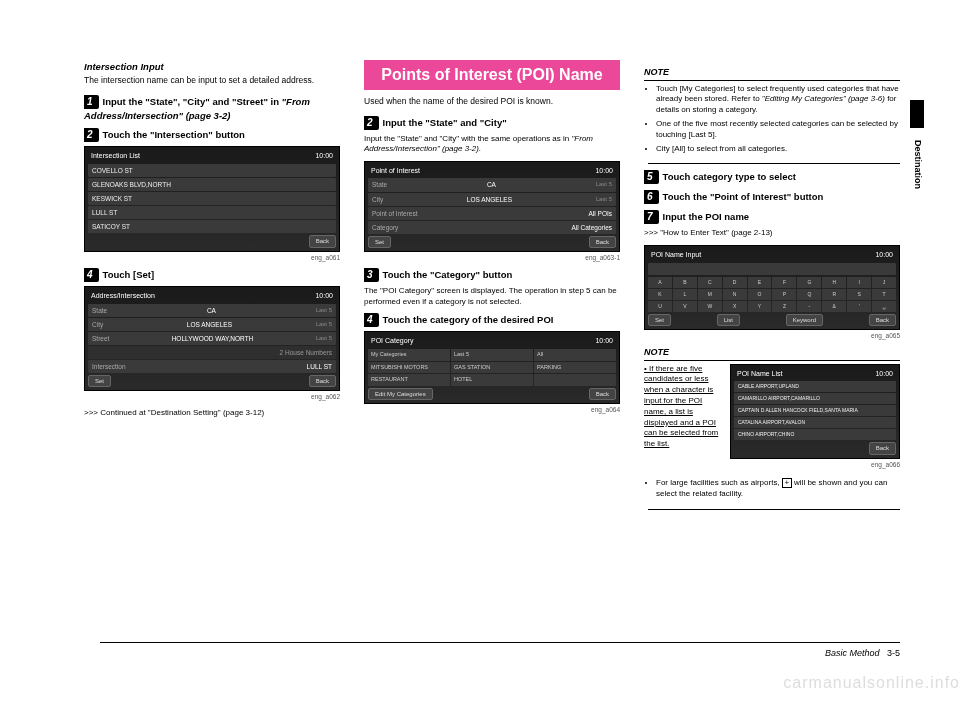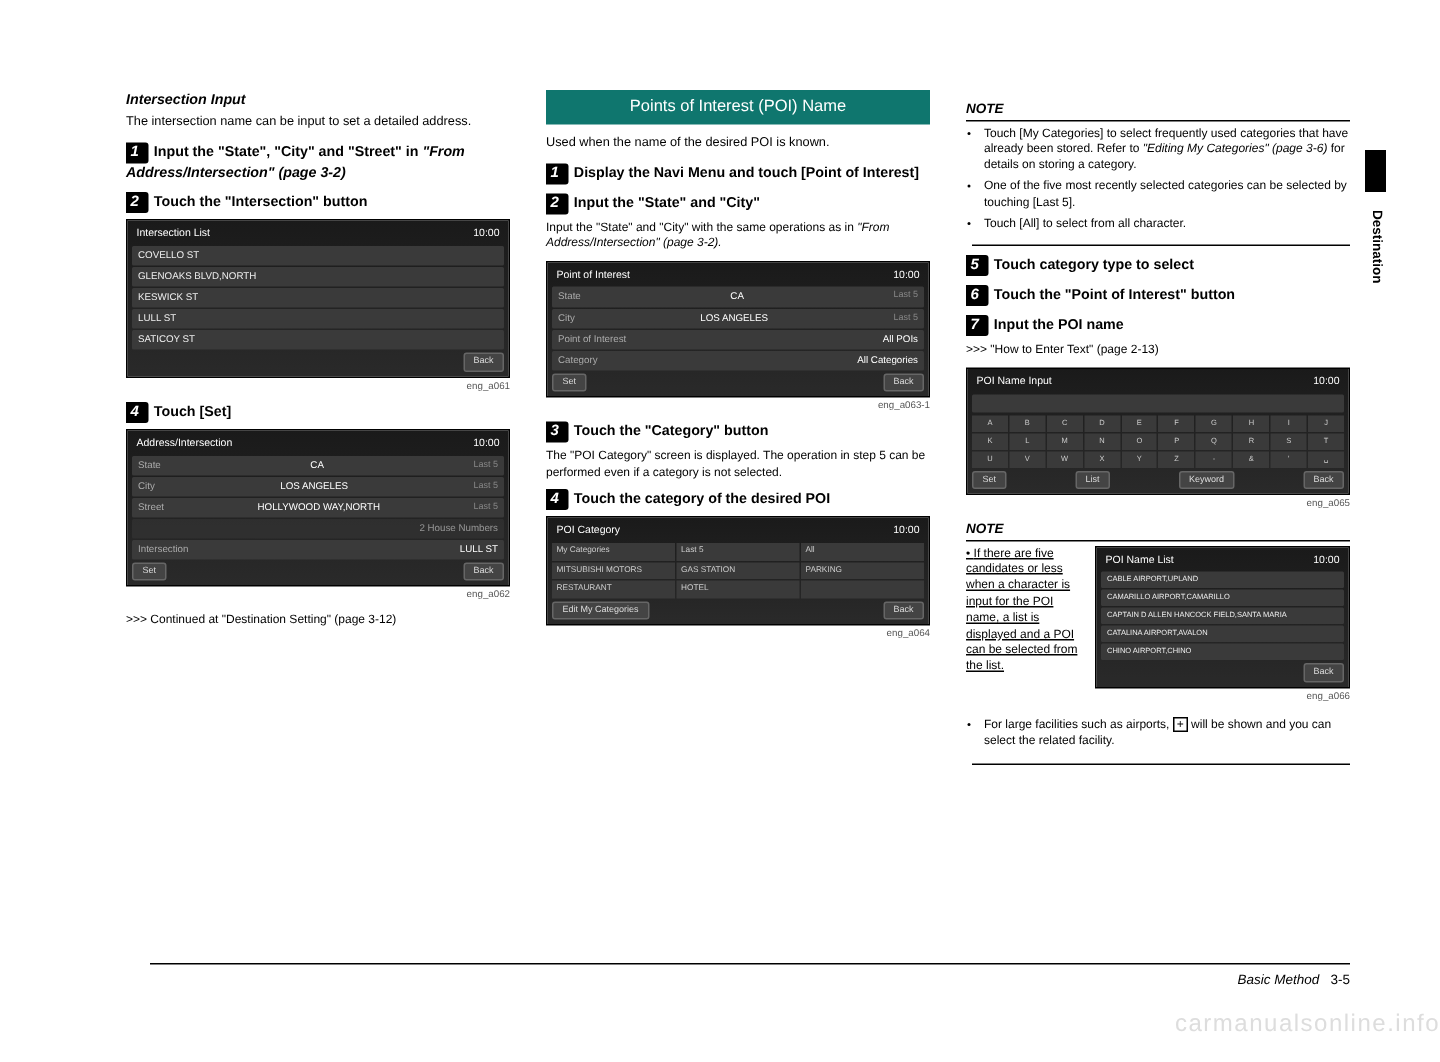--- a/index.html
+++ b/index.html
@@ -54,25 +54,25 @@
 .step .italic {
   font-style: italic;
 }
 .sub-text {
   font-size: 8px;
   line-height: 1.3;
   margin: 0 0 6px 0;
 }
 .sub-text .italic { font-style: italic; }
 .poi-title {
-  background: #0f766e;
+  background: #ec4899;
   color: #fff;
   text-align: center;
-  font-weight: normal;
-  font-size: 11px;
+  font-weight: bold;
+  font-size: 16px;
   padding: 4px 0;
   margin: 0 0 6px 0;
 }
 .caption {
   font-size: 6.5px;
   text-align: right;
   color: #555;
   margin: 1px 0 6px 0;
 }
 .screenshot {
@@ -300,21 +300,20 @@
     </div>
     <p class="caption">eng_a062</p>
 
     <p class="sub-text italic">&gt;&gt;&gt; Continued at "Destination Setting" (page 3-12)</p>
   </div>
 
   <div class="col">
     <div class="poi-title">Points of Interest (POI) Name</div>
     <p class="body-text">Used when the name of the desired POI is known.</p>
 
-    <p class="step"><span class="num">1</span><span>Display the Navi Menu and touch [Point of Interest]</span></p>
     <p class="step"><span class="num">2</span><span>Input the "State" and "City"</span></p>
     <p class="sub-text"><span>Input the "State" and "City" with the same operations as in </span><span class="italic">"From Address/Intersection" (page 3-2).</span></p>
 
     <div class="screenshot">
       <div class="sh-title">
           <span>Point of Interest</span>
           <span>10:00</span>
         </div>
       <div class="sh-row">
           <span class="label">State</span>
@@ -371,21 +370,21 @@
         </div>
     </div>
     <p class="caption">eng_a064</p>
   </div>
 
   <div class="col">
     <p class="note-heading">NOTE</p>
     <ul class="note-list">
       <li><span>Touch [My Categories] to select frequently used categories that have already been stored. Refer to </span><span class="italic">"Editing My Categories" (page 3-6)</span><span> for details on storing a category.</span></li>
       <li>One of the five most recently selected categories can be selected by touching [Last 5].</li>
-      <li>Touch [All] to select from all character.</li>
+      <li>City [All] to select from all categories.</li>
     </ul>
 
     <p class="step"><span class="num">5</span><span>Touch category type to select</span></p>
     <p class="step"><span class="num">6</span><span>Touch the "Point of Interest" button</span></p>
     <p class="step"><span class="num">7</span><span>Input the POI name</span></p>
     <p class="sub-text italic">&gt;&gt;&gt; "How to Enter Text" (page 2-13)</p>
 
     <div class="screenshot">
       <div class="sh-title">
           <span>POI Name Input</span>

